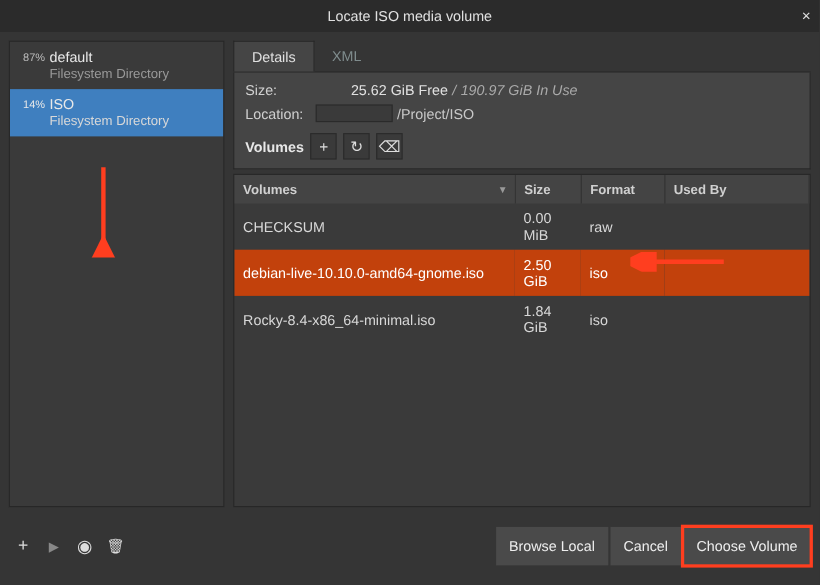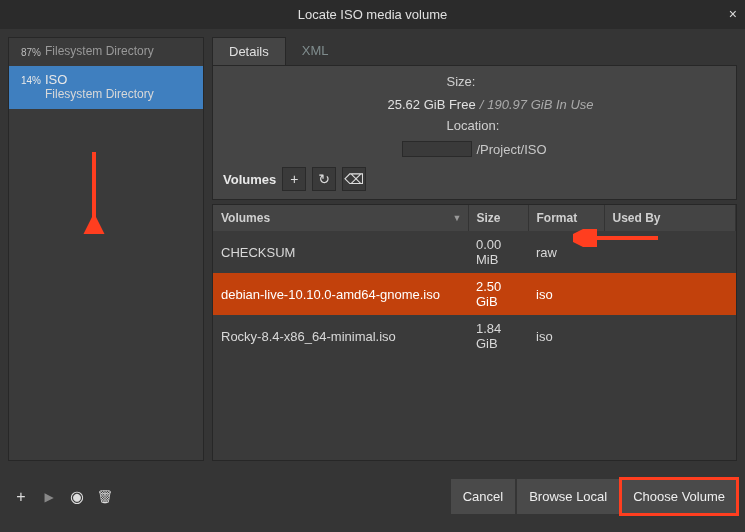--- a/index.html
+++ b/index.html
@@ -15,21 +15,21 @@
 .pool-item.selected .pool-pct { color: #e8e8e8; }
 .pool-info { flex: 1; }
 .pool-name { color: #e8e8e8; font-size: 13px; line-height: 1.2; }
 .pool-type { color: #999; font-size: 12px; line-height: 1.3; }
 .pool-item.selected .pool-type { color: #d8d8d8; }
 .right { flex: 1; display: flex; flex-direction: column; }
 .tabs { display: flex; border-bottom: 1px solid #272727; }
 .tab { padding: 6px 16px; color: #7f8c8d; cursor: pointer; }
 .tab.active { background: #454545; border: 1px solid #272727; border-bottom: none; color: #e0e0e0; }
 .details { background: #454545; border: 1px solid #272727; border-top: none; padding: 8px 10px; display: flex; flex-direction: column; gap: 6px; flex: 0 0 auto; }
-.kv { display: flex; gap: 8px; align-items: center; flex-direction: column; }
+.kv { display: flex; gap: 8px; align-items: center; }
 .kv-label { width: 56px; color: #d0d0d0; }
 .kv-val { display: flex; gap: 4px; align-items: center; }
 .free { color: #e0e0e0; margin-left: 32px; }
 .inuse { color: #aaa; font-style: italic; }
 .loc-box { background: #3a3a3a; border: 1px solid #2a2a2a; width: 70px; height: 16px; display: inline-block; }
 .vol-toolbar { display: flex; align-items: center; gap: 6px; margin-top: 4px; }
 .vol-label { font-weight: bold; color: #e8e8e8; }
 .tool-btn { width: 24px; height: 24px; background: #3a3a3a; border: 1px solid #2a2a2a; display: flex; align-items: center; justify-content: center; color: #ddd; cursor: pointer; font-size: 14px; }
 .table-wrap { flex: 1; background: #3a3a3a; border: 1px solid #272727; margin-top: 4px; overflow: hidden; }
 table { width: 100%; border-collapse: collapse; }
@@ -54,20 +54,21 @@
 <div class="titlebar">
   <span class="titlebar-title">Locate ISO media volume</span>
   <span class="titlebar-close">×</span>
 </div>
 
 <div class="main">
   <div class="sidebar">
     <div class="pool-item">
       <div class="pool-pct">87%</div>
       <div class="pool-info">
+        <div class="pool-name">default</div>
         <div class="pool-type">Filesystem Directory</div>
       </div>
     </div>
     <div class="pool-item selected">
       <div class="pool-pct">14%</div>
       <div class="pool-info">
         <div class="pool-name">ISO</div>
         <div class="pool-type">Filesystem Directory</div>
       </div>
     </div>
@@ -151,22 +152,22 @@
         <span style="font-size:12px;color:#888">▶</span>
       </span>
     <span class="foot-btn">
         <span>◉</span>
       </span>
     <span class="foot-btn">
         <span style="font-size:13px">🗑</span>
       </span>
   </div>
   <div class="footer-right">
+    <button class="btn">Browse Local</button>
     <button class="btn">Cancel</button>
-    <button class="btn">Browse Local</button>
     <button class="btn primary-highlight">Choose Volume</button>
   </div>
 </div>
 
 <div class="arrow-down">
   <svg class="arr" width="30" height="90">
       <defs>
         <marker id="ah1" markerWidth="8" markerHeight="8" refX="4" refY="4" orient="auto">
           <path d="M0,0 L8,4 L0,8 Z" fill="#ff3e1f"></path>
         </marker>

